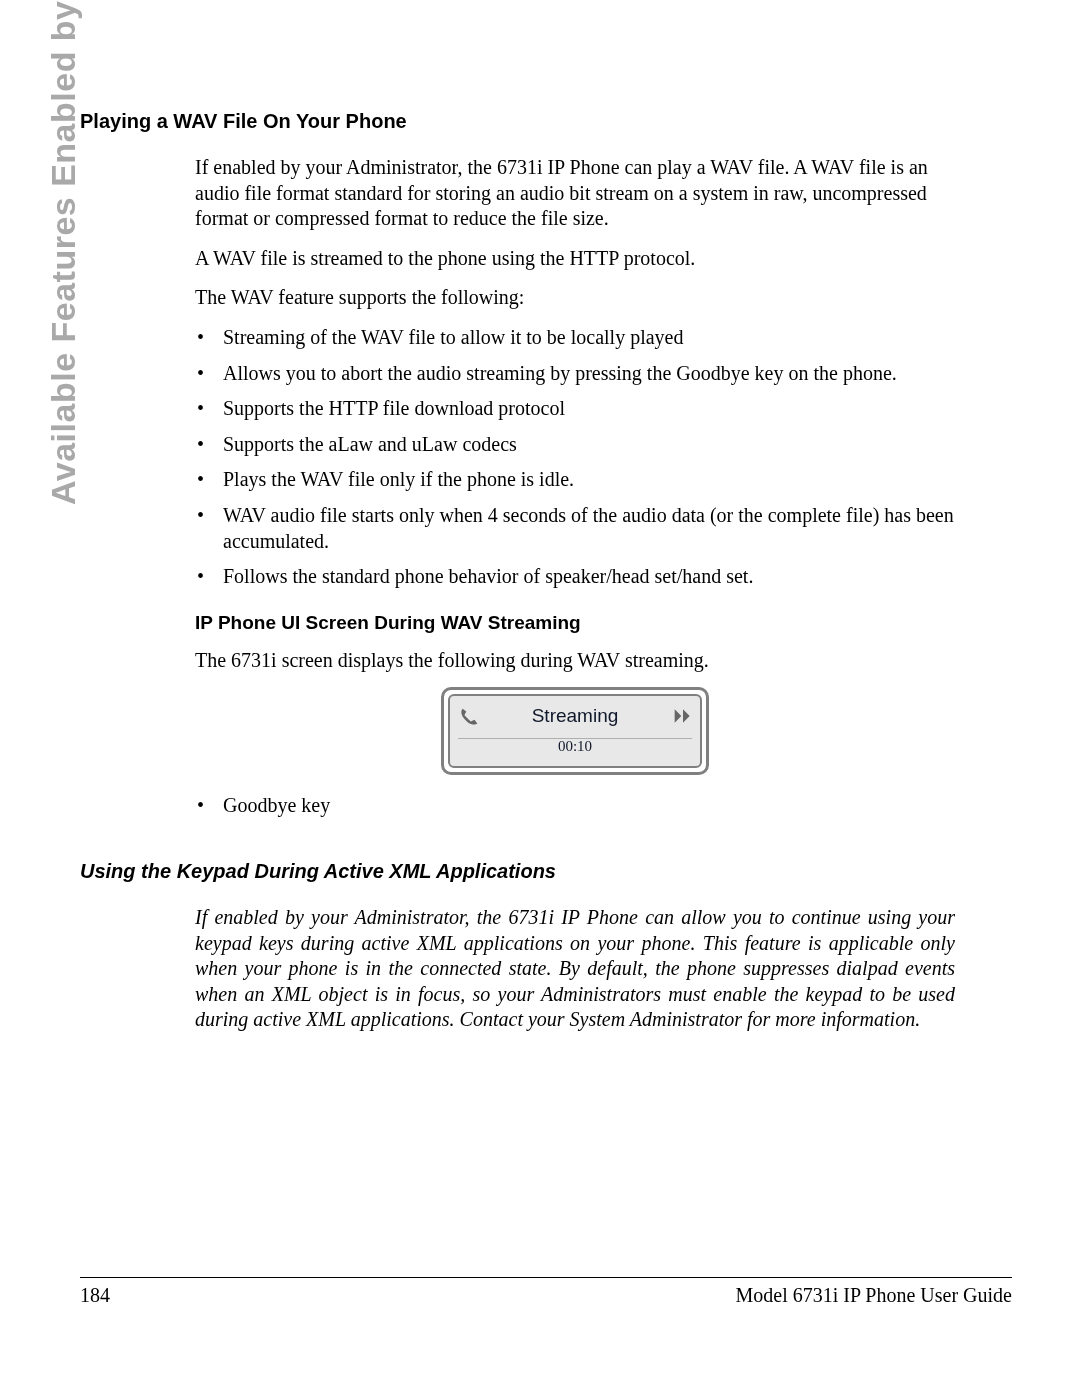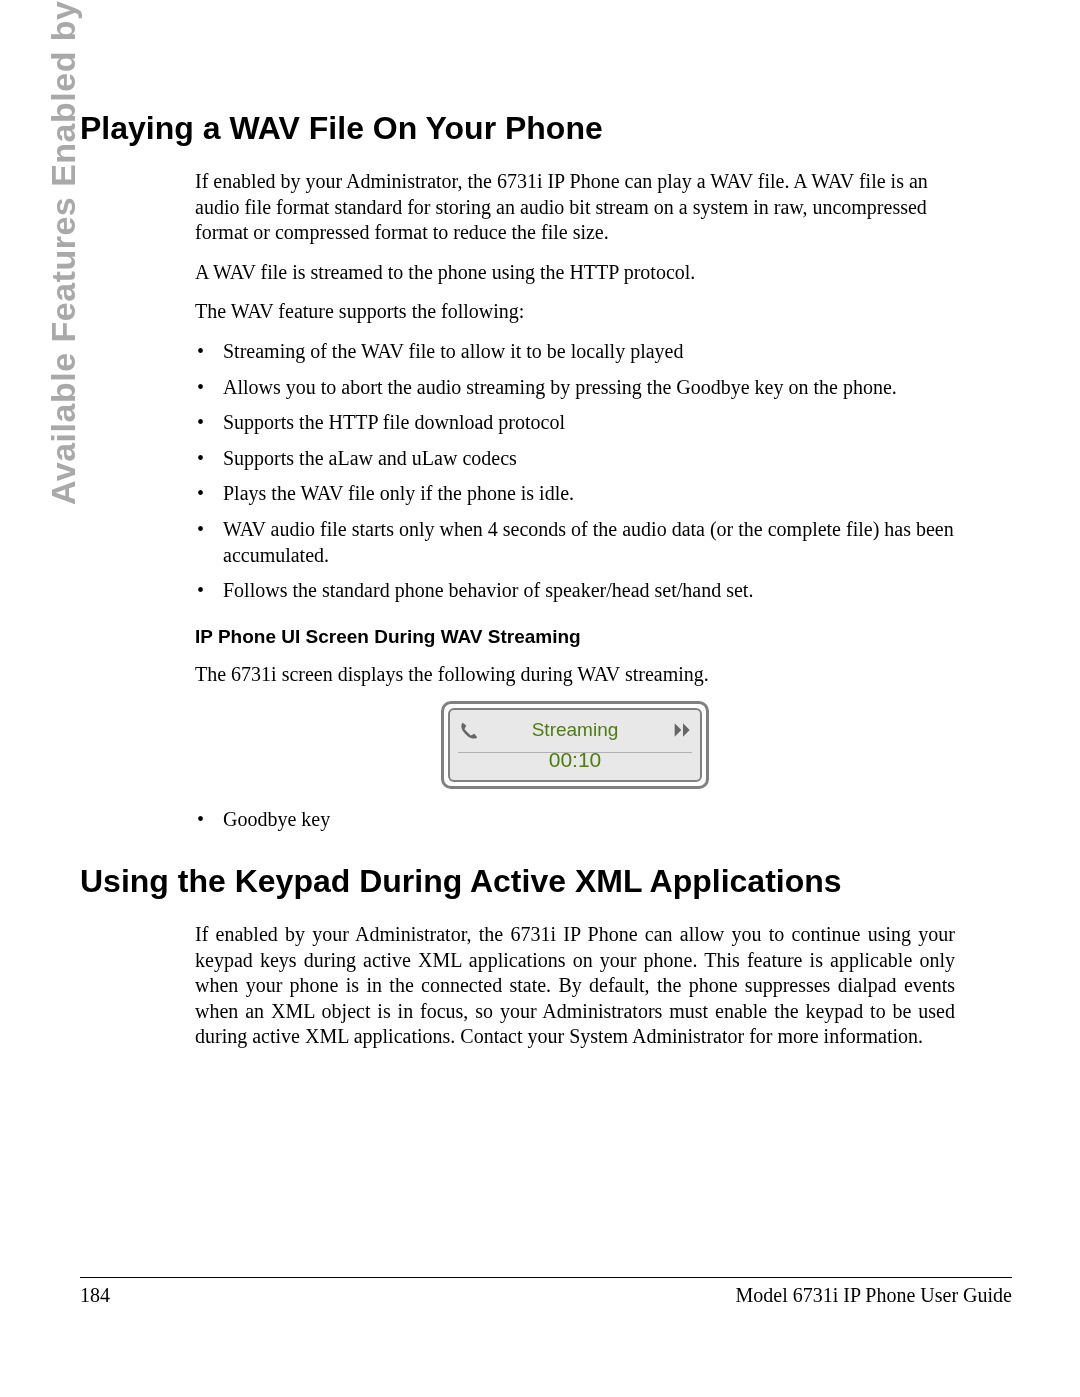--- a/index.html
+++ b/index.html
@@ -24,21 +24,21 @@
     font-family:Arial,Helvetica,sans-serif;
     font-weight:bold;
     font-size:34px;
     color:#a9a9a9;
     white-space:nowrap;
     letter-spacing:0.5px;
   }
   h2.section-h{
     font-family:Arial,Helvetica,sans-serif;
     font-weight:bold;
-    font-size:32px;
+    font-size:20px;
     margin:0 0 22px 0;
   }
   .body-indent{
     margin-left:115px;
     width:760px;
   }
   p.para{
     font-size:20px;
     line-height:1.28;
     margin:0 0 14px 0;
@@ -79,34 +79,35 @@
     padding:4px;
     background:#fff;
   }
   .phone-inner{
     border:2px solid #808080;
     border-radius:6px;
     background:#e8e8e8;
     height:70px;
     position:relative;
     font-family:Arial,Helvetica,sans-serif;
-    color:#4d7c0f;
+    color:#0f172a;
   }
   .phone-row1{
     display:flex;
     align-items:center;
     justify-content:center;
     height:40px;
     font-size:19px;
     position:relative;
   }
   .phone-row2{
     text-align:center;
-    font-size:21px;
+    font-size:15px;
     line-height:20px;
+    font-family:Liberation Serif, serif;
   }
   .phone-divider{
     position:absolute;
     left:8px;right:8px;
     top:42px;
     border-top:1px solid #b0b0b0;
   }
   .phone-icon-left{
     position:absolute;left:8px;top:10px;
     width:22px;height:22px;
@@ -127,21 +128,21 @@
   .footer-line{
     border-top:1px solid #000;
     margin-bottom:6px;
   }
   .footer-row{
     display:flex;
     justify-content:space-between;
     font-size:20px;
   }
   
-  .sec2{margin-top:30px;}
+  .sec2{margin-top:41px;font-style:italic;}
 </style>
 </head>
 <body>
 
 <div class="side-label">Available Features Enabled by Administrators</div>
 
 <div class="page">
 
   <h2 class="section-h">Playing a WAV File On Your Phone</h2>
 

